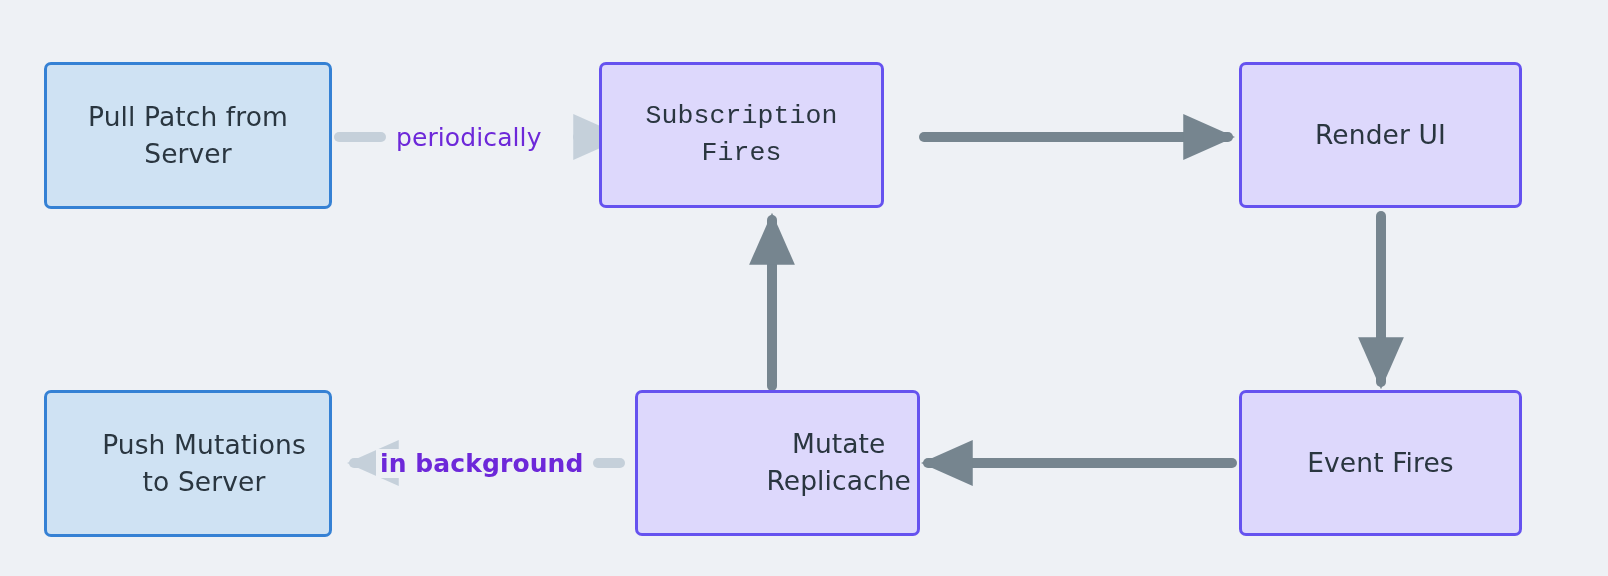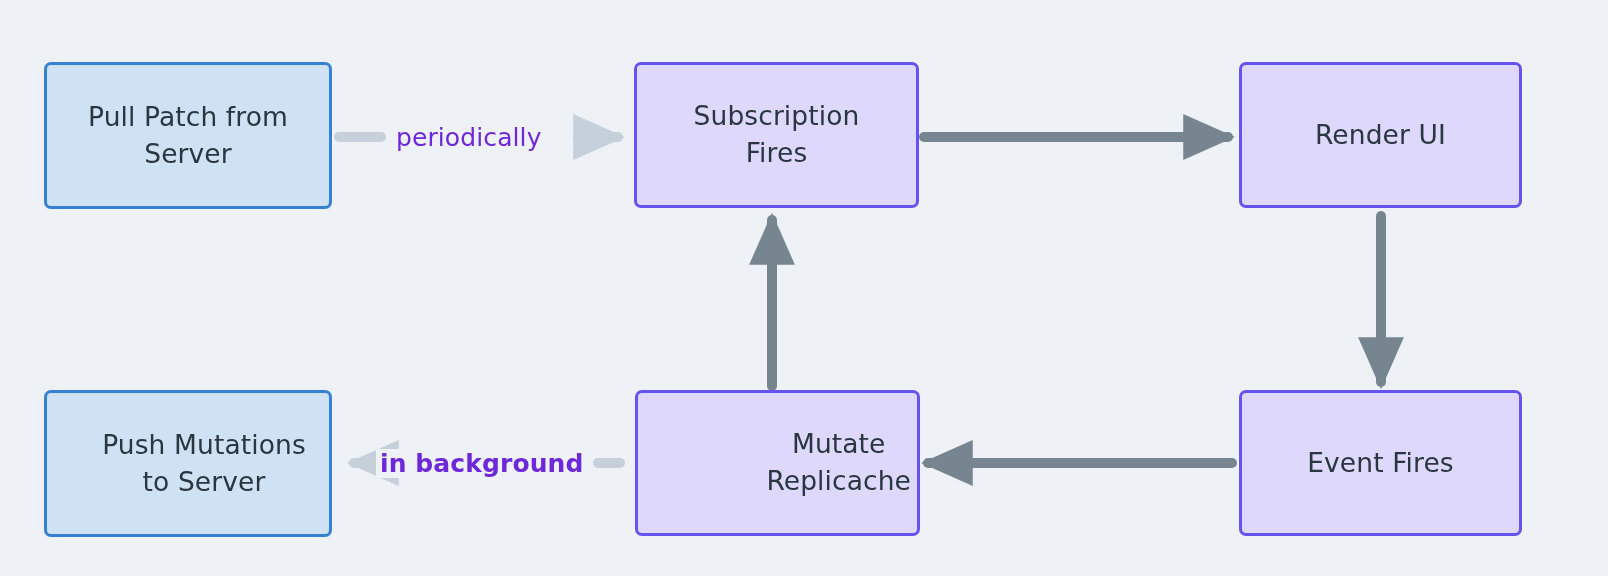--- a/index.html
+++ b/index.html
@@ -106,21 +106,21 @@
     <g>
       <line x1="772" y1="366" x2="772" y2="200" stroke="#76858f" stroke-width="10" stroke-linecap="round" marker-end="url(#arrow-dark)"></line>
     </g>
   </svg>
 
   <div class="node node-blue" style="left:44px; top:42px; width:288px; height:147px;">
     <span class="node-label">Pull Patch from
 Server</span>
   </div>
 
-  <div class="node node-purple" style="left:634px; top:42px; width:285px; height:146px;">
+  <div class="node node-purple" style="left:599px; top:42px; width:285px; height:146px;font-family:Liberation Mono, monospace;">
     <span class="node-label">Subscription
 Fires</span>
   </div>
 
   <div class="node node-purple" style="left:1239px; top:42px; width:283px; height:146px;text-align:right;">
     <span class="node-label">Render UI</span>
   </div>
 
   <div class="node node-blue" style="left:44px; top:370px; width:288px; height:147px;padding-left:32px;">
     <span class="node-label">Push Mutations

